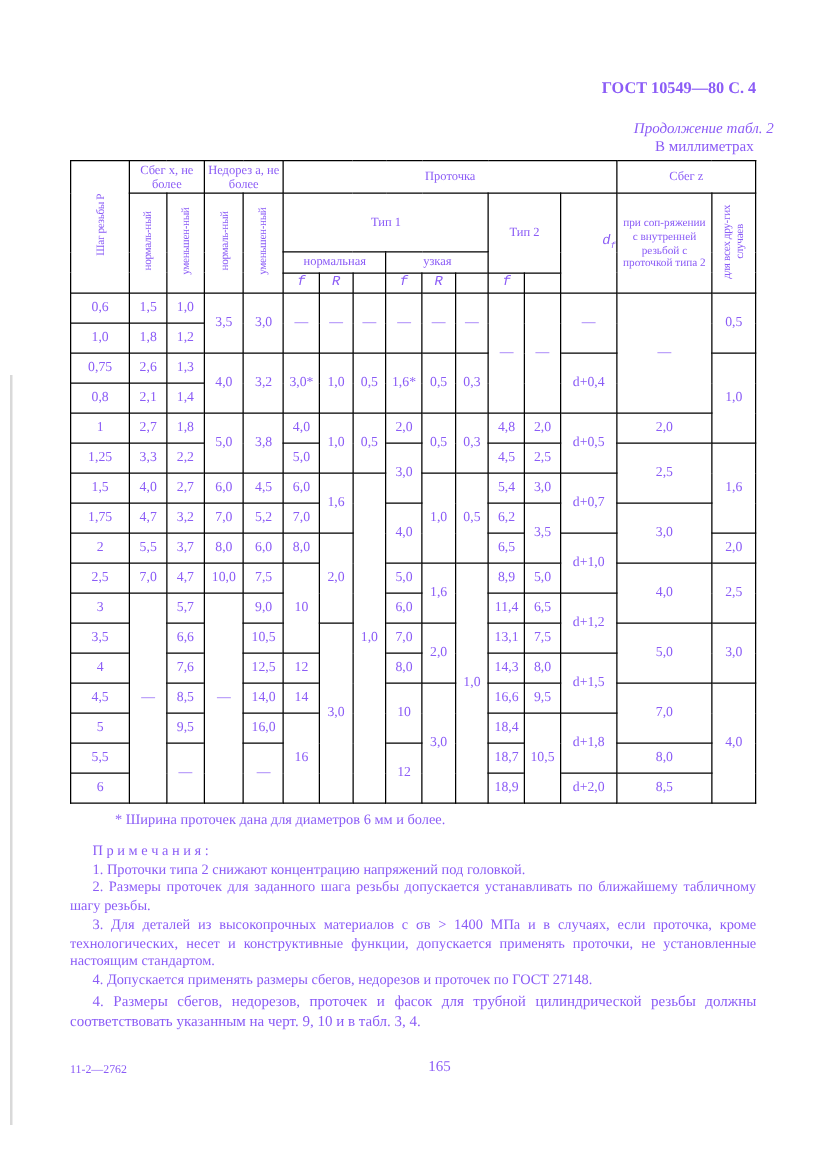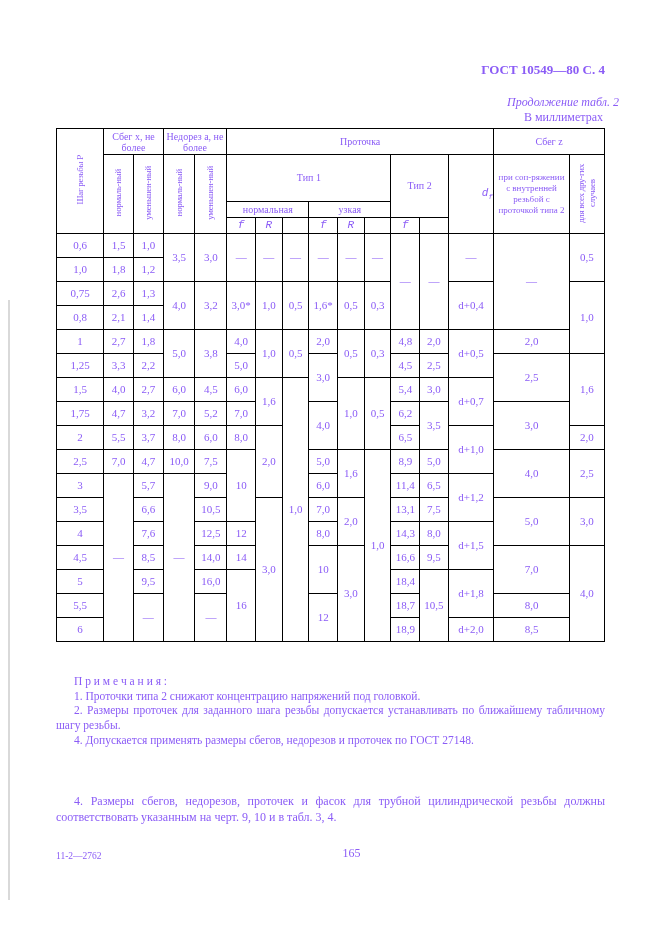--- a/index.html
+++ b/index.html
@@ -299,25 +299,27 @@
         </tr>
         <tr>
           <td>6</td>
           <td>18,9</td>
           <td>d+2,0</td>
           <td>8,5</td>
         </tr>
       </tbody>
   </table>
 
+  <div class="footnote">* Ширина проточек дана для диаметров 6 мм и более.</div>
 
   <div class="notes">
     <div class="note-title">П р и м е ч а н и я :</div>
     <div class="note">1. Проточки типа 2 снижают концентрацию напряжений под головкой.</div>
     <div class="note">2. Размеры проточек для заданного шага резьбы допускается устанавливать по ближайшему табличному шагу резьбы.</div>
+    <div class="note">3. Для деталей из высокопрочных материалов с σв &gt; 1400 МПа и в случаях, если проточка, кроме технологических, несет и конструктивные функции, допускается применять проточки, не установленные настоящим стандартом.</div>
     <div class="note">4. Допускается применять размеры сбегов, недорезов и проточек по ГОСТ 27148.</div>
   </div>
 
   <p class="para">4. Размеры сбегов, недорезов, проточек и фасок для трубной цилиндрической резьбы должны соответствовать указанным на черт. 9, 10 и в табл. 3, 4.</p>
 
   <div class="footer-code">11-2—2762</div>
   <div class="page-num">165</div>
 </div>
 
 </body></html>

